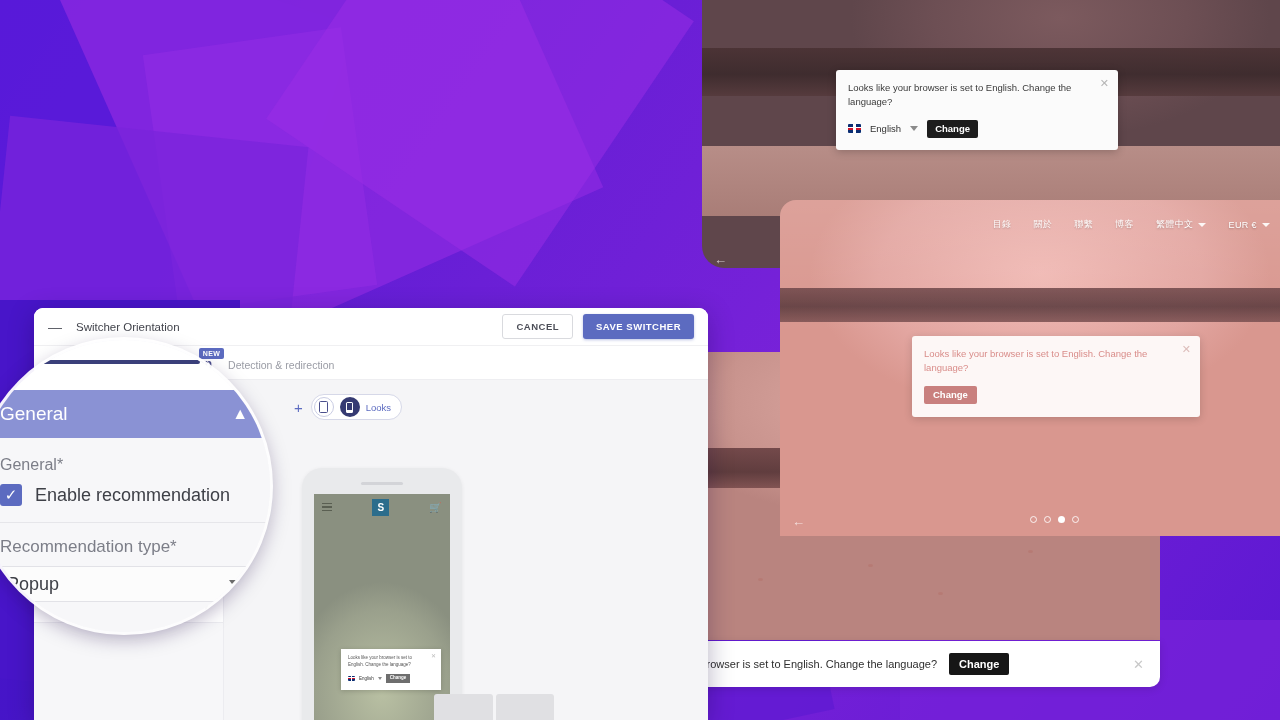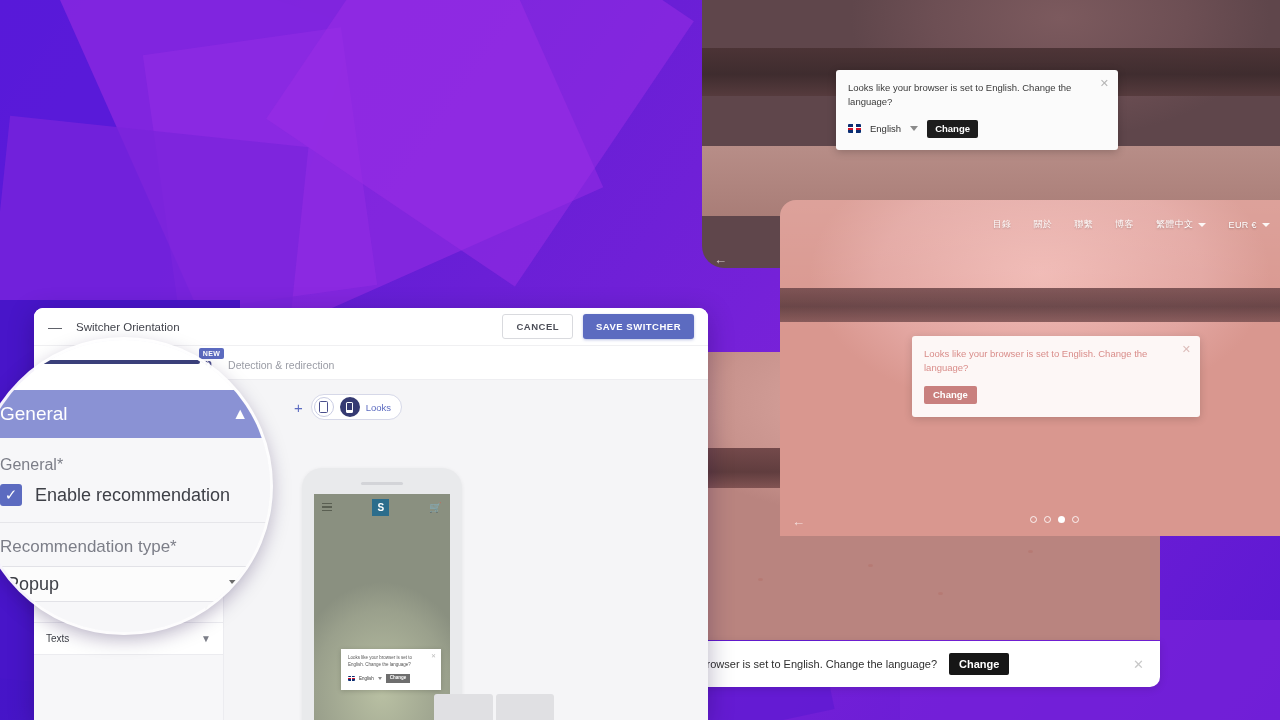--- a/index.html
+++ b/index.html
@@ -559,24 +559,20 @@
           <div class="select">
             <span>Center Center</span>
             <span class="caret"></span>
           </div>
         </div>
 
         <div class="accordion">
           <span>Appearance</span>
           <span class="ic">▼</span>
         </div>
-        <div class="accordion">
-          <span>Texts</span>
-          <span class="ic">▼</span>
-        </div>
       </div>
 
       <div id="cfg-preview">
 
         <div id="device-toggle">
           <span class="plus-ic">+</span>
           <div class="dev-pill">
             <span class="dev-ic off">
                 <span class="dev-glyph"></span>
               </span>

